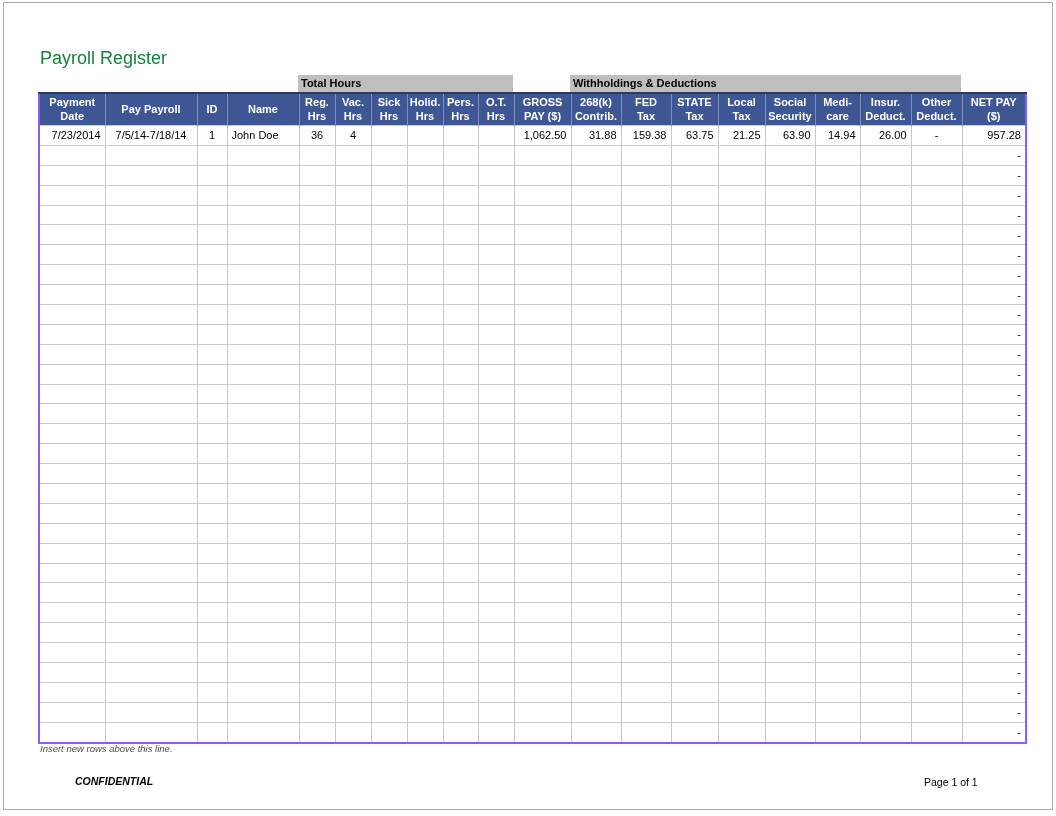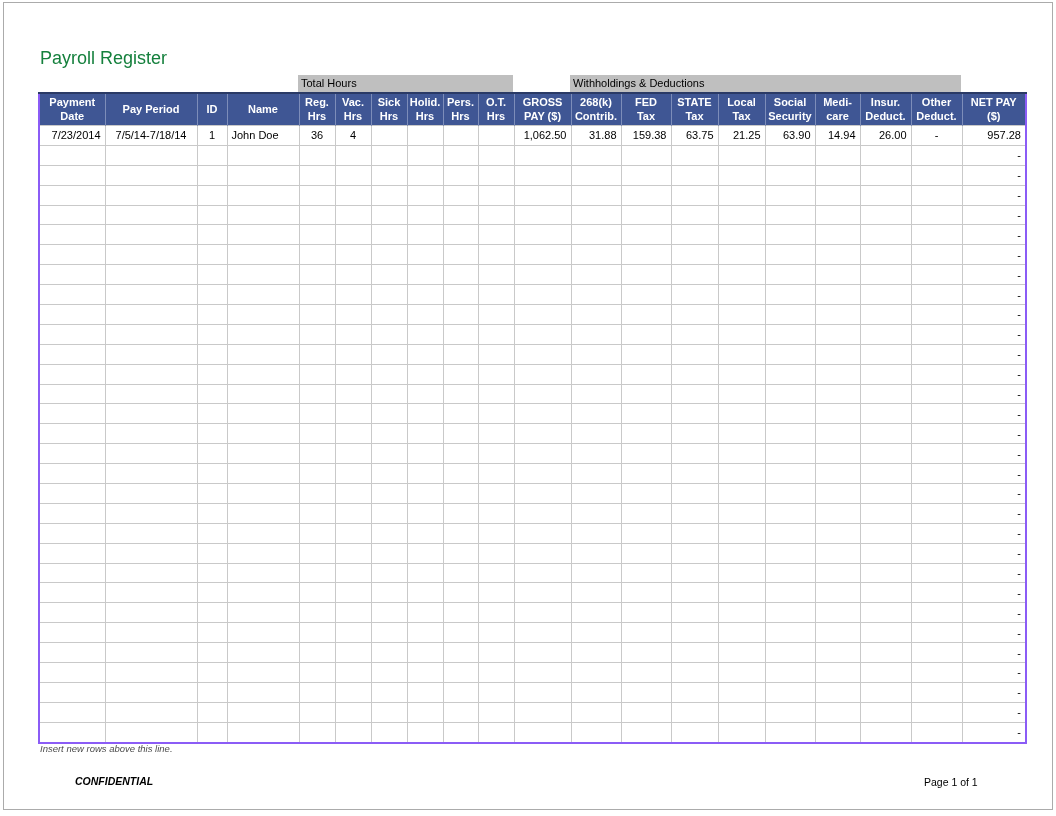--- a/index.html
+++ b/index.html
@@ -13,21 +13,21 @@
   }
   .title{
     position:absolute;left:40px;top:48px;
     font-size:18px;font-weight:normal;color:#15803d;letter-spacing:0;
   }
   .band-row{
     position:absolute;left:38px;top:75px;width:988px;height:17px;
     display:flex;align-items:stretch;
   }
   .band-cell{
-    height:17px;box-sizing:border-box;font-size:11px;font-weight:normal;color:#000;
+    height:17px;box-sizing:border-box;font-size:11px;font-weight:bold;color:#000;
     line-height:17px;white-space:nowrap;overflow:hidden;padding:0 8px 0 3px;
   }
   .band-shaded{background:#BFBFBF;}
   .tbl-wrap{position:absolute;left:38px;top:92px;}
   table.payroll{
     border-collapse:collapse;table-layout:fixed;width:988px;
     border:2px solid #8b5cf6;
   }
   table.payroll th{
     background:#3F5694;color:#ffffff;font-size:11px;font-weight:bold;
@@ -92,21 +92,21 @@
           <col style="width: 50px;">
           <col style="width: 45px;">
           <col style="width: 51px;">
           <col style="width: 51px;">
           <col style="width: 64px;">
         </colgroup>
       <thead>
         <tr>
             <th>Payment
 Date</th>
-            <th>Pay Period</th>
+            <th>Pay Payroll</th>
             <th>ID</th>
             <th>Name</th>
             <th>Reg.
 Hrs</th>
             <th>Vac.
 Hrs</th>
             <th>Sick
 Hrs</th>
             <th>Holid.
 Hrs</th>

